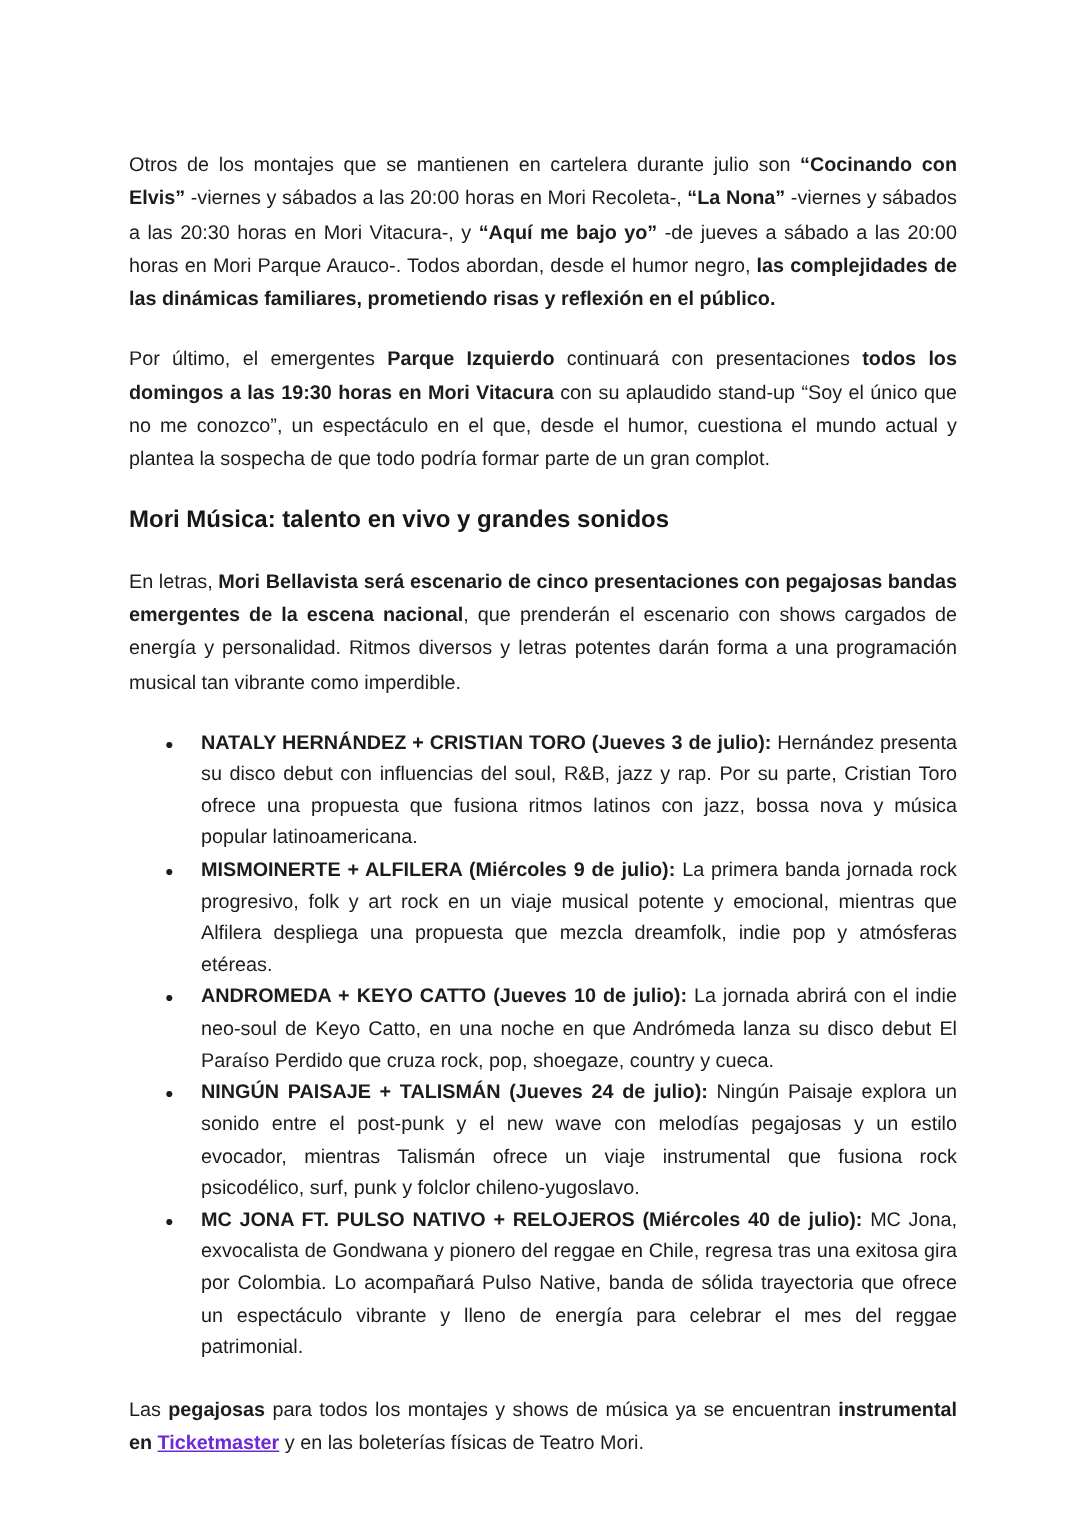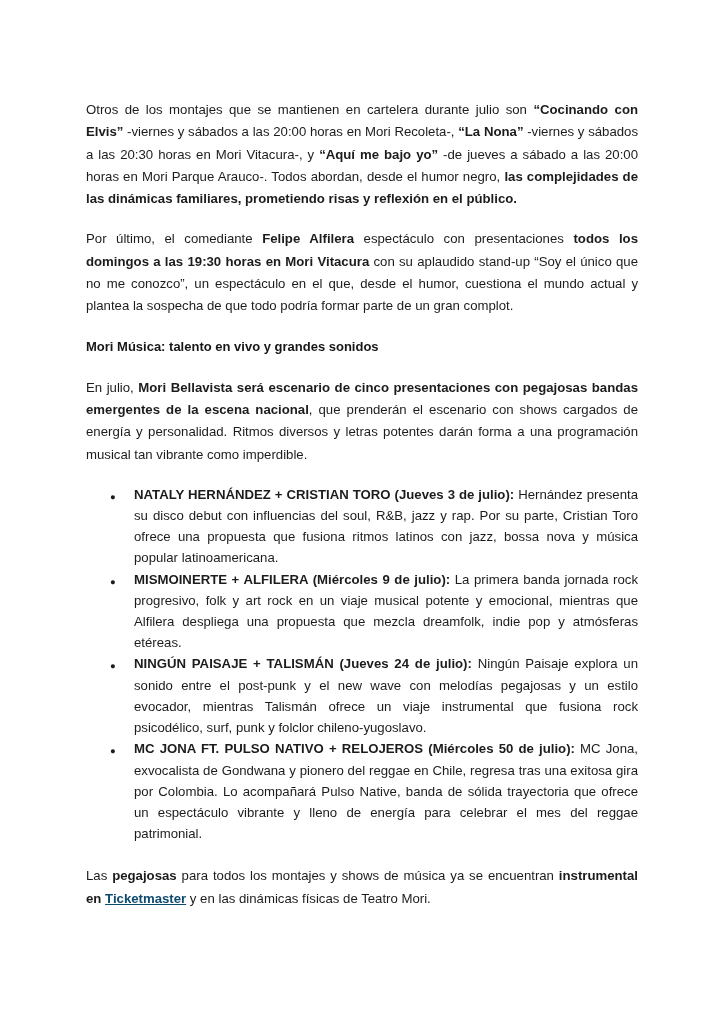--- a/index.html
+++ b/index.html
@@ -13,21 +13,21 @@
     width:724px;height:796px;
     padding:99px 86px 16px 86px;
     font-family:"Liberation Sans",sans-serif;
     font-size:13.2px;
     line-height:22.3px;
     color:#1c1c1c;
     text-align:justify;
   }
   .page p{margin:0 0 18px 0;}
   .heading{
-    font-size:13px;
+    font-size:16px;
     line-height:22px;
     font-weight:bold;
     margin:15px 0 19px 0;
     text-align:left;
     color:#171717;
   }
   ul.events{
     list-style:none;
     margin:15px 0 21px 0;
     padding:0 0 0 48px;
@@ -40,41 +40,42 @@
   ul.events li::before{
     content:"●";
     position:absolute;
     left:-24px;
     top:2px;
     font-size:9.5px;
     color:#1c1c1c;
   }
   b{font-weight:bold;}
   a.tm-link{
-    color:#0c4a6e;
+    color:#6d28d9;
     font-weight:bold;
     text-decoration:underline;
     cursor:pointer;
   }
 </style>
 </head>
 <body>
 
 <div class="page">
 
   <p><span>Otros de los montajes que se mantienen en cartelera durante julio son </span><b>“Cocinando con Elvis”</b><span> -viernes y sábados a las 20:00 horas en Mori Recoleta-, </span><b>“La Nona”</b><span> -viernes y sábados a las 20:30 horas en Mori Vitacura-, y </span><b>“Aquí me bajo yo”</b><span> -de jueves a sábado a las 20:00 horas en Mori Parque Arauco-. Todos abordan, desde el humor negro, </span><b>las complejidades de las dinámicas familiares, prometiendo risas y reflexión en el público.</b></p>
 
-  <p><span>Por último, el comediante </span><b>Felipe Alfilera</b><span> espectáculo con presentaciones </span><b>todos los domingos a las 19:30 horas en Mori Vitacura</b><span> con su aplaudido stand-up “Soy el único que no me conozco”, un espectáculo en el que, desde el humor, cuestiona el mundo actual y plantea la sospecha de que todo podría formar parte de un gran complot.</span></p>
+  <p><span>Por último, el emergentes </span><b>Parque Izquierdo</b><span> continuará con presentaciones </span><b>todos los domingos a las 19:30 horas en Mori Vitacura</b><span> con su aplaudido stand-up “Soy el único que no me conozco”, un espectáculo en el que, desde el humor, cuestiona el mundo actual y plantea la sospecha de que todo podría formar parte de un gran complot.</span></p>
 
   <div class="heading">Mori Música: talento en vivo y grandes sonidos</div>
 
-  <p><span>En julio, </span><b>Mori Bellavista será escenario de cinco presentaciones con pegajosas bandas emergentes de la escena nacional</b><span>, que prenderán el escenario con shows cargados de energía y personalidad. Ritmos diversos y letras potentes darán forma a una programación musical tan vibrante como imperdible.</span></p>
+  <p><span>En letras, </span><b>Mori Bellavista será escenario de cinco presentaciones con pegajosas bandas emergentes de la escena nacional</b><span>, que prenderán el escenario con shows cargados de energía y personalidad. Ritmos diversos y letras potentes darán forma a una programación musical tan vibrante como imperdible.</span></p>
 
   <ul class="events">
     <li><b>NATALY HERNÁNDEZ + CRISTIAN TORO (Jueves 3 de julio):</b><span> Hernández presenta su disco debut con influencias del soul, R&amp;B, jazz y rap. Por su parte, Cristian Toro ofrece una propuesta que fusiona ritmos latinos con jazz, bossa nova y música popular latinoamericana.</span></li>
     <li><b>MISMOINERTE + ALFILERA (Miércoles 9 de julio):</b><span> La primera banda jornada rock progresivo, folk y art rock en un viaje musical potente y emocional, mientras que Alfilera despliega una propuesta que mezcla dreamfolk, indie pop y atmósferas etéreas.</span></li>
+    <li><b>ANDROMEDA + KEYO CATTO (Jueves 10 de julio):</b><span> La jornada abrirá con el indie neo-soul de Keyo Catto, en una noche en que Andrómeda lanza su disco debut El Paraíso Perdido que cruza rock, pop, shoegaze, country y cueca.</span></li>
     <li><b>NINGÚN PAISAJE + TALISMÁN (Jueves 24 de julio):</b><span> Ningún Paisaje explora un sonido entre el post-punk y el new wave con melodías pegajosas y un estilo evocador, mientras Talismán ofrece un viaje instrumental que fusiona rock psicodélico, surf, punk y folclor chileno-yugoslavo.</span></li>
-    <li><b>MC JONA FT. PULSO NATIVO + RELOJEROS (Miércoles 50 de julio):</b><span> MC Jona, exvocalista de Gondwana y pionero del reggae en Chile, regresa tras una exitosa gira por Colombia. Lo acompañará Pulso Native, banda de sólida trayectoria que ofrece un espectáculo vibrante y lleno de energía para celebrar el mes del reggae patrimonial.</span></li>
+    <li><b>MC JONA FT. PULSO NATIVO + RELOJEROS (Miércoles 40 de julio):</b><span> MC Jona, exvocalista de Gondwana y pionero del reggae en Chile, regresa tras una exitosa gira por Colombia. Lo acompañará Pulso Native, banda de sólida trayectoria que ofrece un espectáculo vibrante y lleno de energía para celebrar el mes del reggae patrimonial.</span></li>
   </ul>
 
-  <p><span>Las </span><b>pegajosas</b><span> para todos los montajes y shows de música ya se encuentran </span><b>instrumental en </b><a class="tm-link">Ticketmaster</a><span> y en las dinámicas físicas de Teatro Mori.</span></p>
+  <p><span>Las </span><b>pegajosas</b><span> para todos los montajes y shows de música ya se encuentran </span><b>instrumental en </b><a class="tm-link">Ticketmaster</a><span> y en las boleterías físicas de Teatro Mori.</span></p>
 
 </div>
 
 </body></html>

